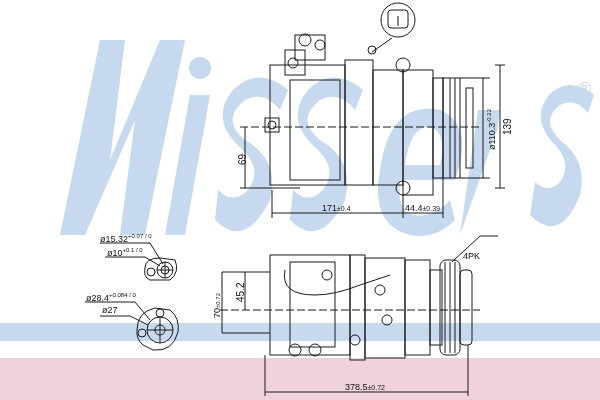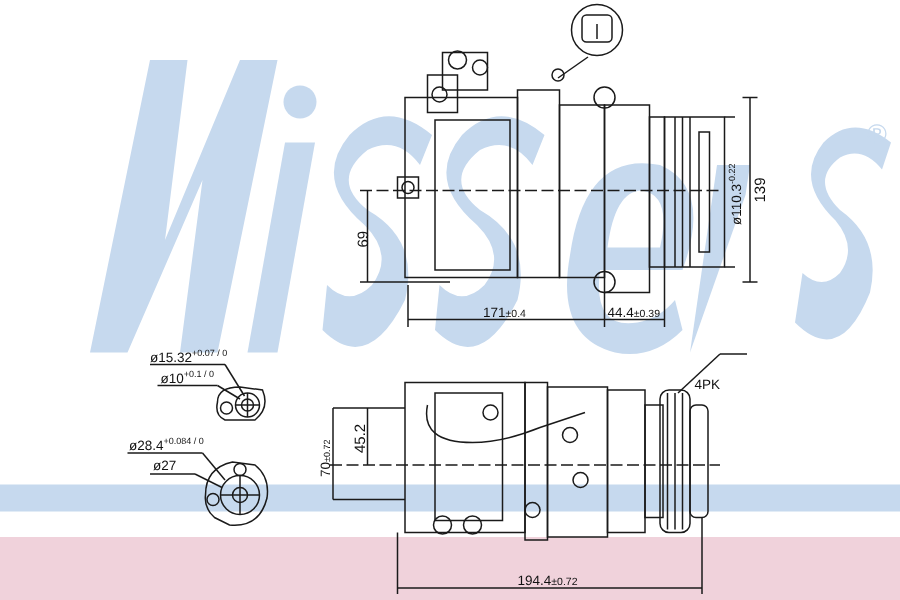--- a/index.html
+++ b/index.html
@@ -169,14 +169,14 @@
   <span>ø28.4</span><sup>+0.084 / 0</sup>
 </div>
 <div class="dim" style="left:102px;top:306px;">ø27</div>
 
 <div class="dim" style="left:463px;top:252px;">4PK</div>
 <div class="dim rot" style="left:213px;top:318px;">
   <span>70</span><span style="font-size:6px">±0.72</span>
 </div>
 <div class="dim rot" style="left:236px;top:302px;font-size:10px;">45.2</div>
 <div class="dim" style="left:345px;top:383px;">
-  <span>194.4</span><span style="font-size:7px">±0.72</span>
+  <span>378.5</span><span style="font-size:7px">±0.72</span>
 </div>
 
 </body></html>

